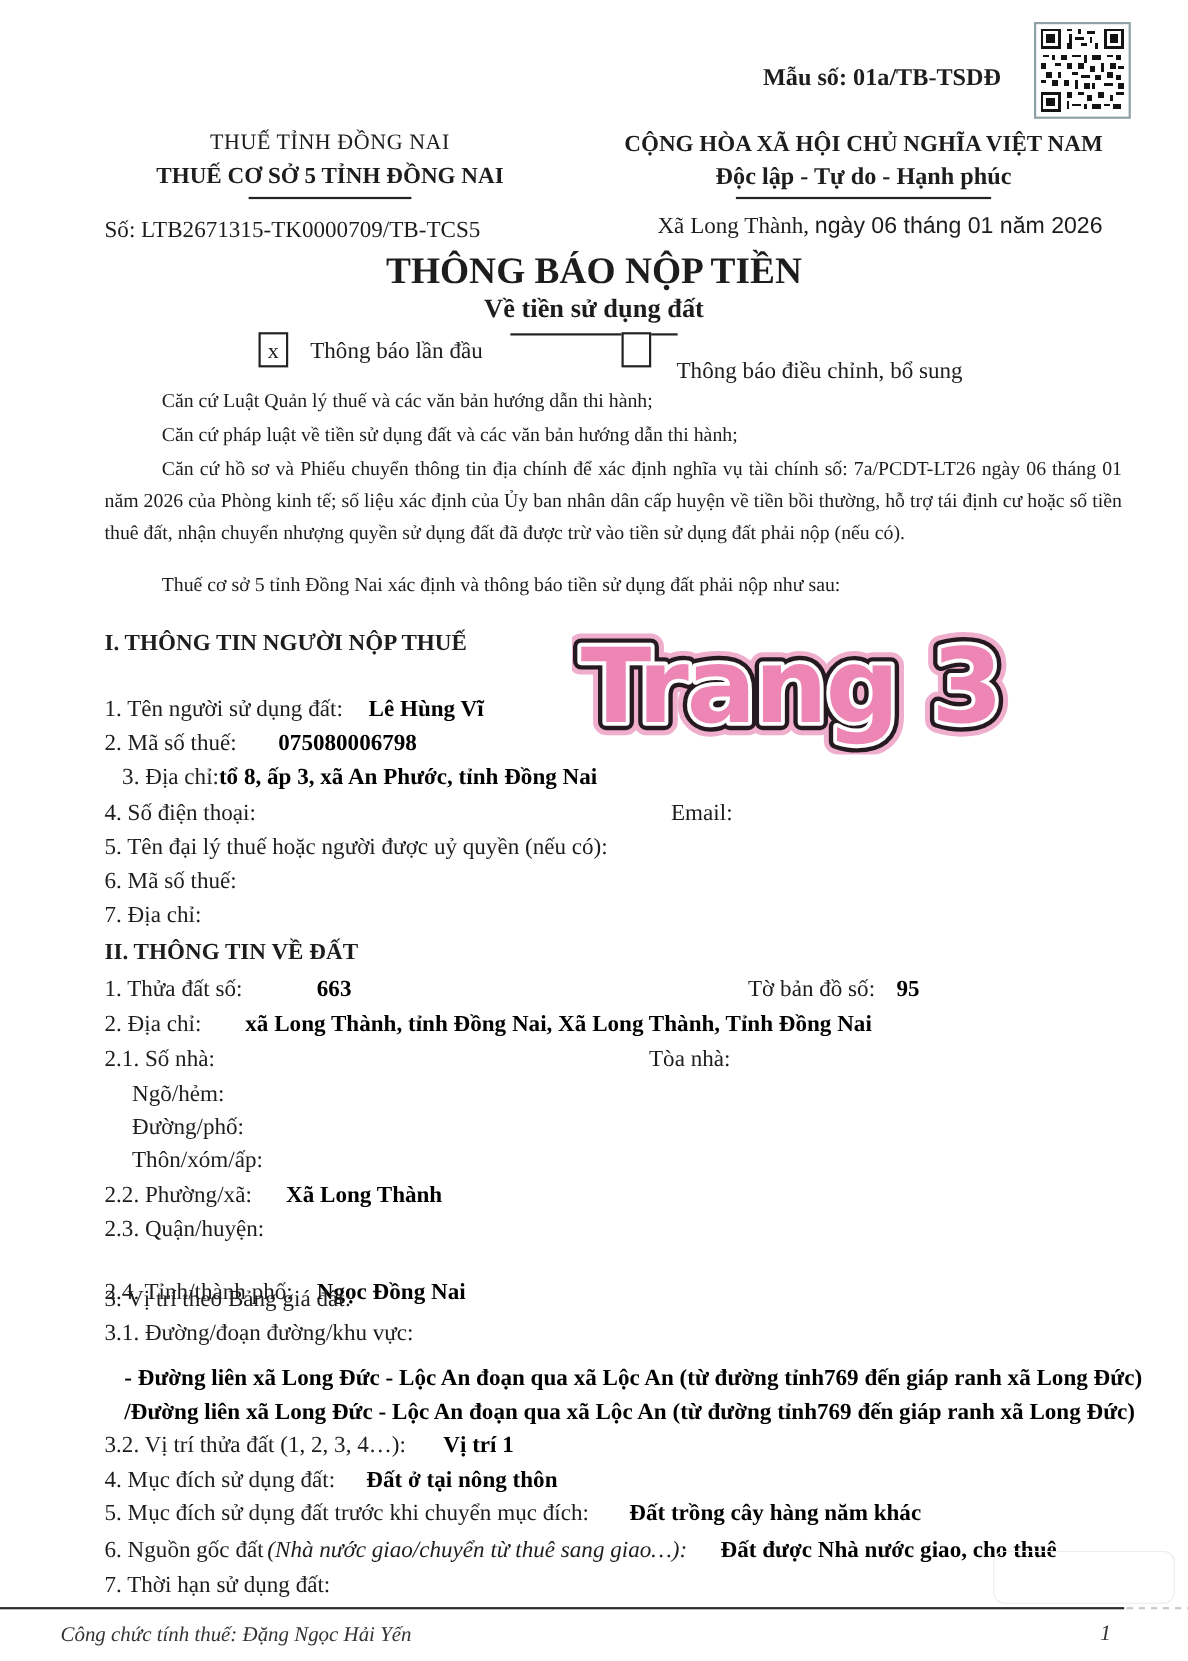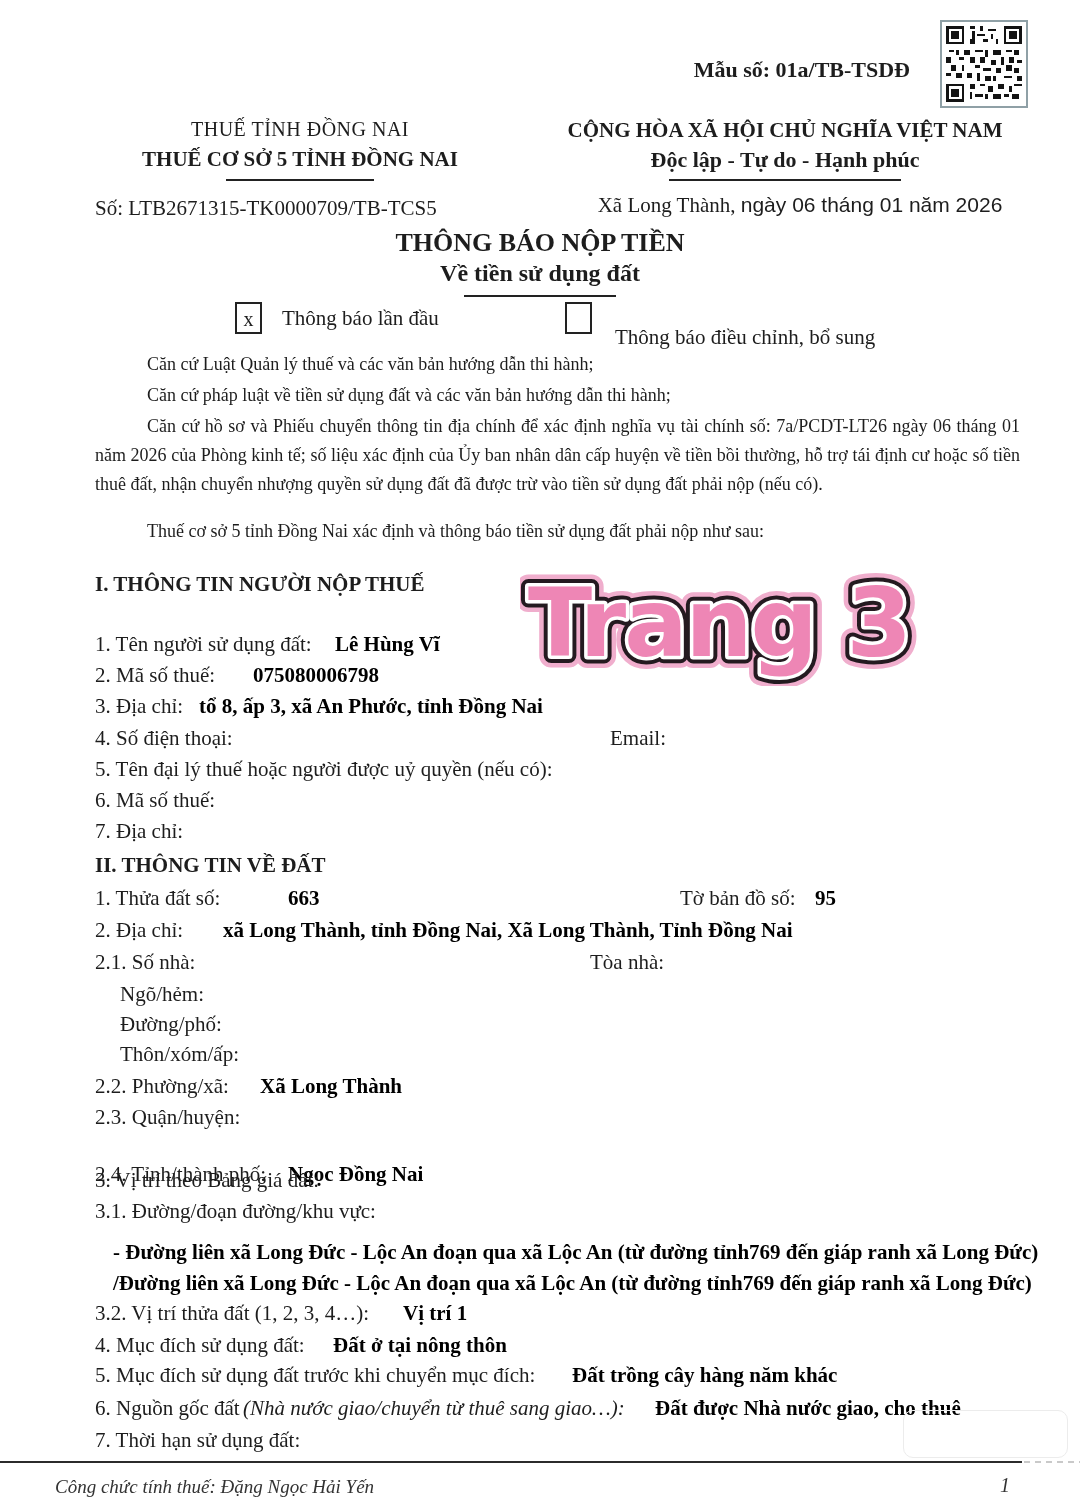--- a/index.html
+++ b/index.html
@@ -25,21 +25,21 @@
   .hdr-right { top:118px; left:550px; width:470px; }
   .hdr-right .l1 { font-size:21px; font-weight:bold;text-align:center; }
   .hdr-right .l2 { font-size:22px; font-weight:bold; margin-top:4px; }
   .hdr-right .rule { width:232px; height:2px; background:#222; margin:6px auto 0; }
   .doc-no { top:196px; left:95px; font-size:21px; }
   .place-date { top:193px; left:585px; width:430px; font-size:21px; text-align:center; white-space:nowrap; }
   .place-date .sans { font-family:"Liberation Sans", sans-serif; font-size:21px; }
 
   
   .title-block { top:228px; left:0; width:1080px; text-align:center; }
-  .title-block .t1 { font-size:26px; font-weight:bold; }
+  .title-block .t1 { font-size:34px; font-weight:bold; }
   .title-block .t2 { font-size:24px; font-weight:bold; margin-top:2px; }
   .title-block .rule { width:152px; height:2px; background:#222; margin:8px auto 0; }
 
   
   .chk-row { top:302px; left:95px; right:60px; height:34px; }
   .chk { position:absolute; top:0; width:27px; height:32px; border:2px solid #222; background:#fff;
          font-size:20px; text-align:center; line-height:30px; }
   .chk-label { position:absolute; top:4px; font-size:21px; white-space:nowrap; }
 
   
@@ -185,21 +185,21 @@
 
   <div class="line" style="top:632px;">
     <span class="sub" style="left:0;">1. Tên người sử dụng đất:</span>
     <span class="sub val" style="left:240px;">Lê Hùng Vĩ</span>
   </div>
   <div class="line" style="top:663px;">
     <span class="sub" style="left:0;">2. Mã số thuế:</span>
     <span class="sub val" style="left:158px;">075080006798</span>
   </div>
   <div class="line" style="top:694px;">
-    <span class="sub" style="left:0;">3. Địa chỉ:</span>
+    <span class="sub" style="left:16px;">3. Địa chỉ:</span>
     <span class="sub val" style="left:104px;">tổ 8, ấp 3, xã An Phước, tỉnh Đồng Nai</span>
   </div>
   <div class="line" style="top:726px;">
     <span class="sub" style="left:0;">4. Số điện thoại:</span>
     <span class="sub" style="left:515px;">Email:</span>
   </div>
   <div class="line" style="top:757px;">
     <span class="sub" style="left:0;">5. Tên đại lý thuế hoặc người được uỷ quyền (nếu có):</span>
   </div>
   <div class="line" style="top:788px;">

